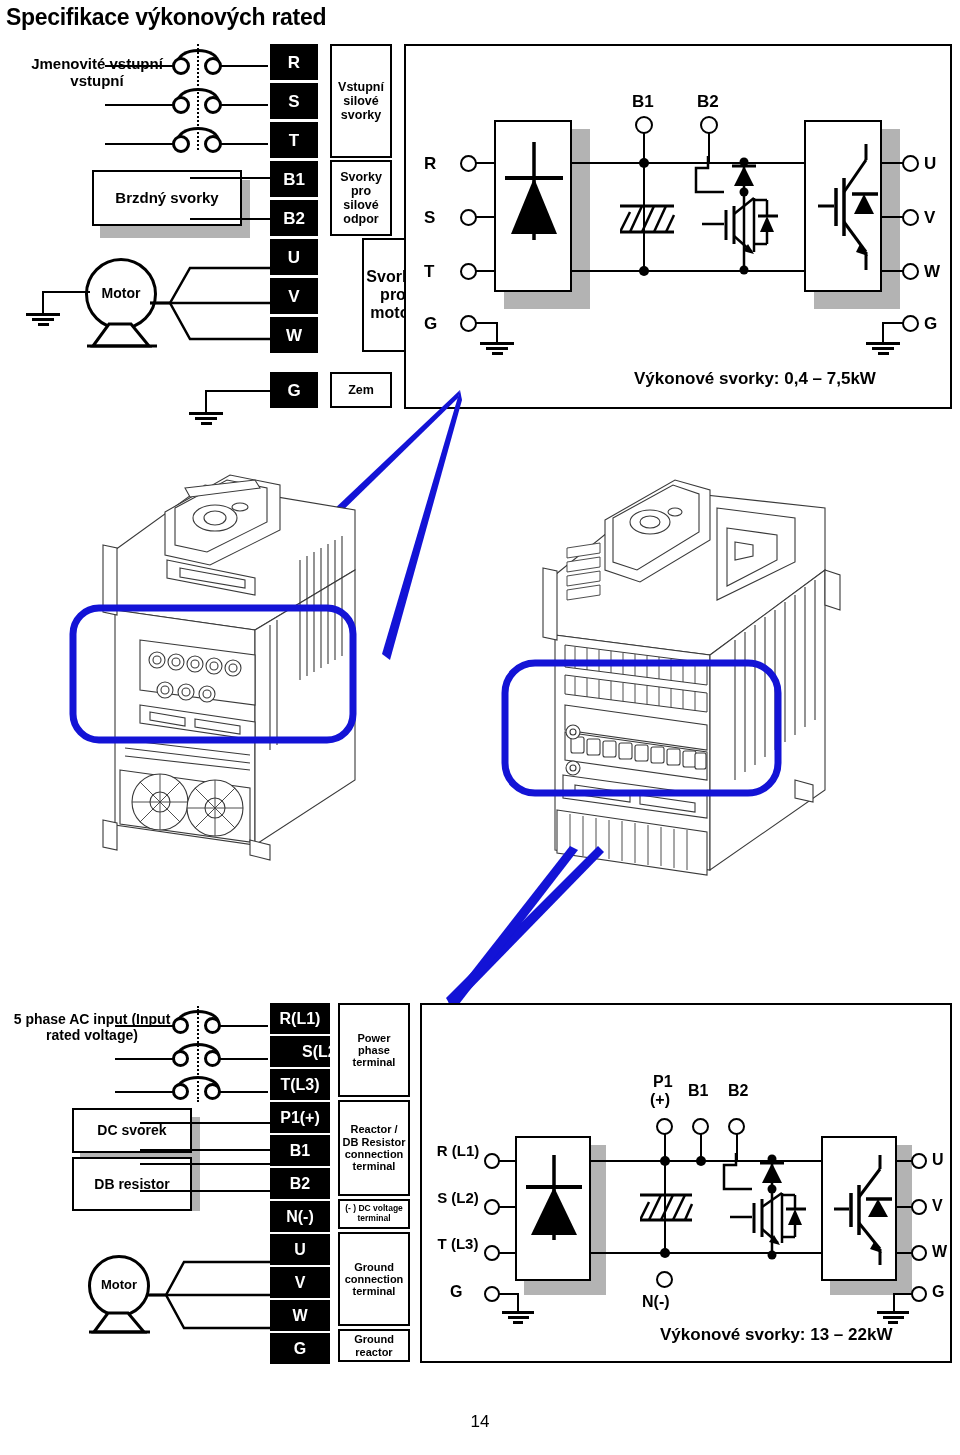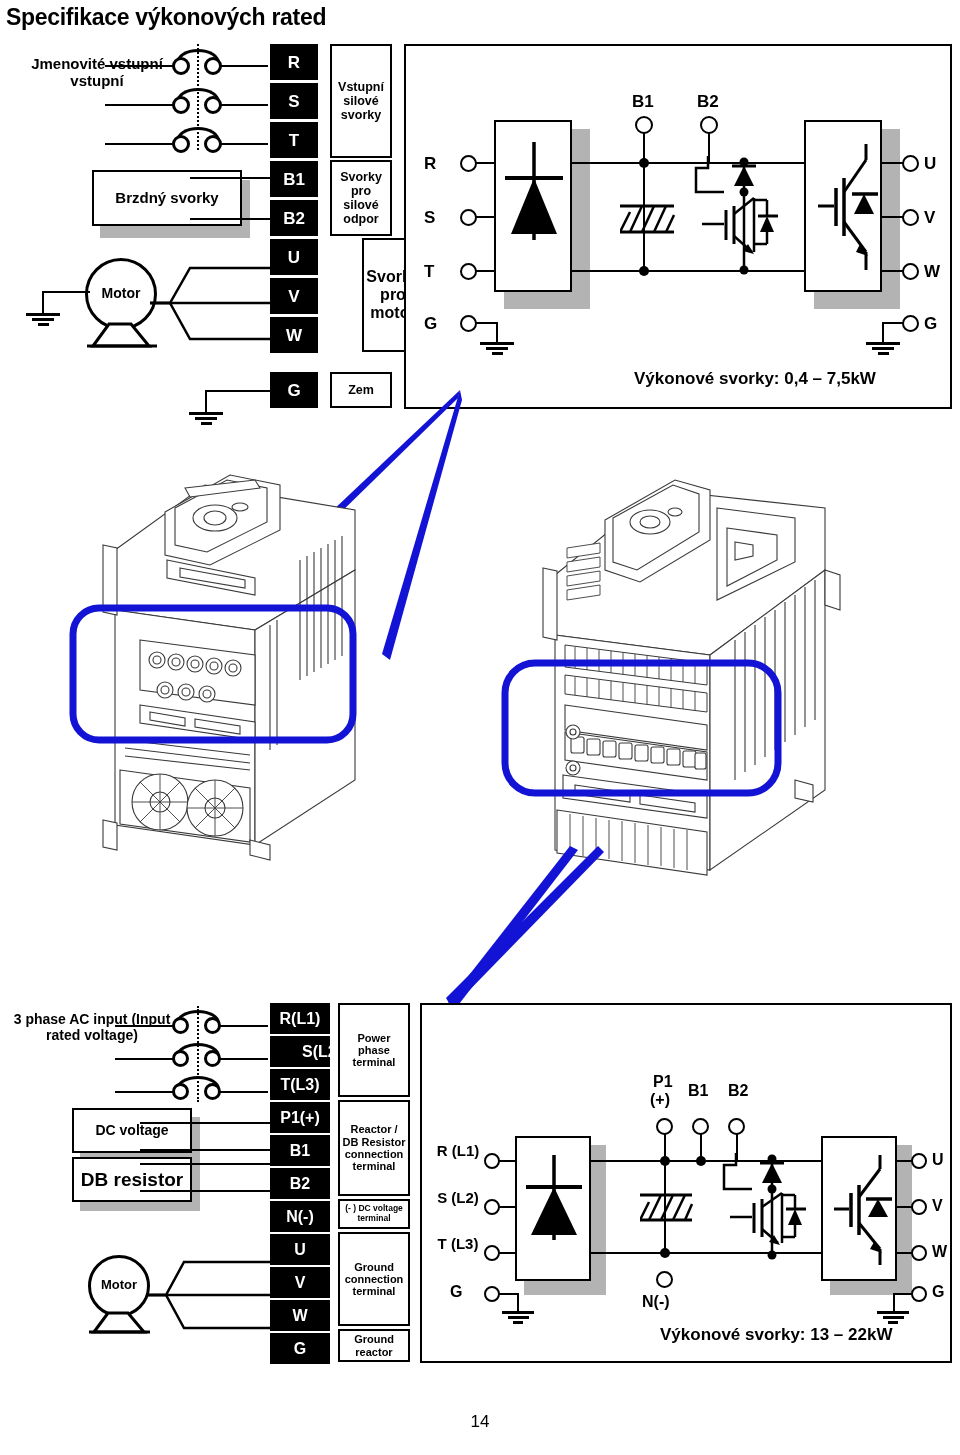--- a/index.html
+++ b/index.html
@@ -498,21 +498,21 @@
   </g>
 
   <rect x="10" y="213" width="273" height="130" rx="30" ry="30" fill="none" stroke="#1313d6" stroke-width="7"></rect>
 </svg>
 
 <svg class="abs" style="left:380px; top:840px; pointer-events:none;" width="280" height="180" viewBox="0 0 280 180">
   <polygon points="218,6 224,12 72,168 66,158" fill="#1313d6"></polygon>
   <polygon points="190,6 198,10 76,168 68,162" fill="#1313d6"></polygon>
 </svg>
 
-<div class="abs lbl" style="left:12px; top:1012px; width:160px; font-size:14px; text-align:center;">3 phase AC input (Input rated voltage)</div>
+<div class="abs lbl" style="left:12px; top:1012px; width:160px; font-size:14px; text-align:center;">5 phase AC input (Input rated voltage)</div>
 
 <div class="abs" style="left:160px; top:1006px; width:110px; height:100px;">
   <div class="abs dashline" style="left:37px; top:0px; height:96px;"></div>
   <div class="abs swarc" style="left:16px; top:4px; width:44px; height:13px;"></div>
   <div class="abs w hline" style="left:-45px; top:19px; width:60px;"></div>
   <div class="abs sw" style="left:12px; top:11px; width:17px; height:17px;"></div>
   <div class="abs sw" style="left:44px; top:11px; width:17px; height:17px;"></div>
   <div class="abs w hline" style="left:59px; top:19px; width:49px;"></div>
 
   <div class="abs swarc" style="left:16px; top:37px; width:44px; height:13px;"></div>
@@ -522,26 +522,26 @@
   <div class="abs w hline" style="left:59px; top:52px; width:49px;"></div>
 
   <div class="abs swarc" style="left:16px; top:70px; width:44px; height:13px;"></div>
   <div class="abs w hline" style="left:-45px; top:85px; width:60px;"></div>
   <div class="abs sw" style="left:12px; top:77px; width:17px; height:17px;"></div>
   <div class="abs sw" style="left:44px; top:77px; width:17px; height:17px;"></div>
   <div class="abs w hline" style="left:59px; top:85px; width:49px;"></div>
 </div>
 
 <div class="abs shadow" style="left:80px; top:1117px; width:120px; height:46px;"></div>
-<div class="abs whitebox" style="left:72px; top:1108px; width:120px; height:45px; font-size:14px;">DC voltage</div>
+<div class="abs whitebox" style="left:72px; top:1108px; width:120px; height:45px; font-size:14px;">DC svorek</div>
 <div class="abs w hline" style="left:140px; top:1122px; width:130px;"></div>
 <div class="abs w hline" style="left:140px; top:1149px; width:130px;"></div>
 
 <div class="abs shadow" style="left:80px; top:1163px; width:120px; height:48px;"></div>
-<div class="abs whitebox" style="left:72px; top:1157px; width:120px; height:45px; font-size:19px;">DB resistor</div>
+<div class="abs whitebox" style="left:72px; top:1157px; width:120px; height:54px; font-size:14px;">DB resistor</div>
 <div class="abs w hline" style="left:140px; top:1163px; width:130px;"></div>
 <div class="abs w hline" style="left:140px; top:1190px; width:130px;"></div>
 
 <div class="abs" style="left:88px; top:1255px; width:80px; height:80px;">
   <div class="abs" style="left:0; top:0; width:62px; height:62px; border:3px solid #000; border-radius:50%; background:#fff;"></div>
   <svg class="abs" style="left:-2px; top:54px;" width="80" height="26" viewBox="0 0 80 26">
     <polygon points="8,23 22,4 42,4 58,23" fill="#fff" stroke="#000" stroke-width="3"></polygon>
     <line x1="3" y1="23" x2="64" y2="23" stroke="#000" stroke-width="3"></line>
   </svg>
 </div>

